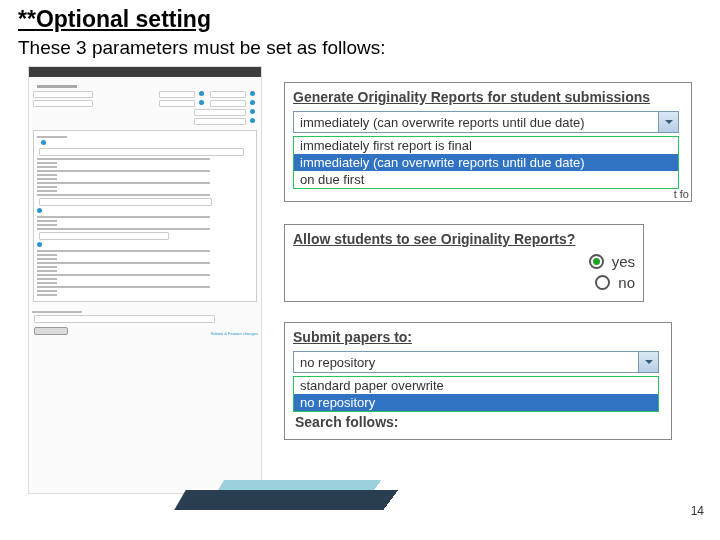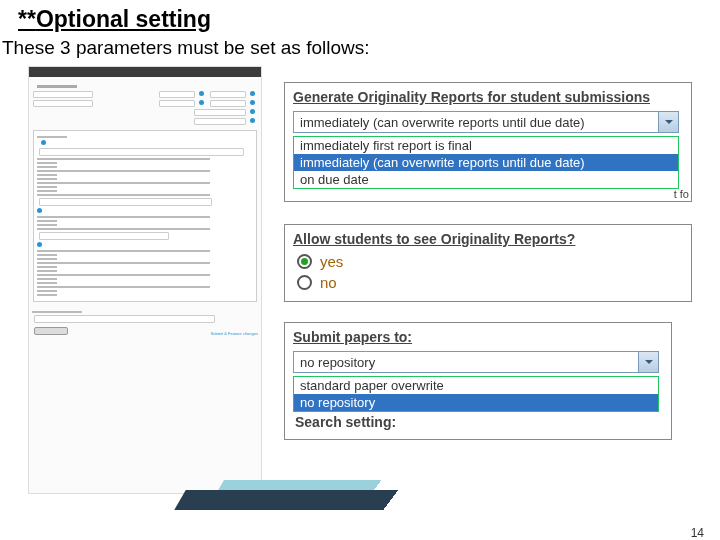--- a/index.html
+++ b/index.html
@@ -15,21 +15,21 @@
   .slide-title {
     font-size: 23px;
     font-weight: 700;
     padding: 6px 0 3px 18px;
     color: #000;
     text-decoration: underline;
   }
   .slide-title .u { text-decoration: underline; }
   .subtitle {
     font-size: 19px;
-    padding: 1px 0 0 2px;
+    padding: 1px 0 0 18px;
     color: #000;
   }
 
   
   .left-blur {
     position: absolute;
     top: 66px; left: 28px;
     width: 234px; height: 428px;
     background: #fbfbfb;
     border: 1px solid #ddd;
@@ -99,25 +99,26 @@
     padding: 1px 6px;
     color: #333;
   }
   .option-list .opt.sel {
     background: #2f73c2;
     color: #fff;
   }
   .cutoff { position:absolute; right:2px; top:105px; font-size:11px; color:#444; }
 
   
-  .p2 { top: 224px; left: 284px; width: 408px; height: 78px; }
+  .p2 { top: 224px; left: 284px; width: 360px; height: 78px; }
   .radio-row {
     display:flex; align-items:center; gap:8px;
-    font-size: 15px; color:#a16207;
+    font-size: 15px; color:#404040;
     margin: 2px 0 4px 4px;
+    justify-content: flex-end;
   }
   .radio {
     width: 15px; height: 15px;
     border: 2px solid #555;
     border-radius: 50%;
     display:inline-flex; align-items:center; justify-content:center;
     background:#fff;
   }
   .radio.checked::after {
     content:"";
@@ -147,21 +148,21 @@
   }
   .swoosh .light {
     position:absolute; left:40px; top:0;
     width:260px; height:14px;
     background: linear-gradient(100deg, #9ad1dd 0%, #9ad1dd 60%, transparent 60%);
     transform: skewX(-30deg);
   }
 
   .page-num {
     position:absolute;
-    bottom: 0; right: 16px;
+    bottom: 22px; right: 16px;
     font-size: 12px;
     color:#333;
   }
 </style>
 </head>
 <body>
 
 <div class="slide-title">
   <span>**</span><span class="u">Optional setting</span>
 </div>
@@ -247,21 +248,21 @@
     <span>immediately (can overwrite reports until due date)</span>
     <div class="select-arrow">
       <svg viewBox="0 0 10 10">
           <path d="M1 3 L5 7 L9 3 Z" fill="#3a5a7a"></path>
         </svg>
     </div>
   </div>
   <div class="option-list">
     <div class="opt">immediately first report is final</div>
     <div class="opt sel">immediately (can overwrite reports until due date)</div>
-    <div class="opt">on due date</div>
+    <div class="opt">on due first</div>
   </div>
   <span class="cutoff">t fo</span>
 </div>
 
 <div class="panel p2">
   <div class="panel-title">Allow students to see Originality Reports?</div>
   <div class="radio-row">
     <span class="radio checked"></span>
     <span>yes</span>
   </div>
@@ -278,21 +279,21 @@
     <div class="select-arrow">
       <svg viewBox="0 0 10 10">
           <path d="M1 3 L5 7 L9 3 Z" fill="#3a5a7a"></path>
         </svg>
     </div>
   </div>
   <div class="option-list">
     <div class="opt">standard paper overwrite</div>
     <div class="opt sel">no repository</div>
   </div>
-  <div class="search-opt">Search setting:</div>
+  <div class="search-opt">Search follows:</div>
 </div>
 
 <div class="swoosh">
   <div class="light"></div>
   <div class="dark"></div>
 </div>
 
 <div class="page-num">14</div>
 
 </body></html>

